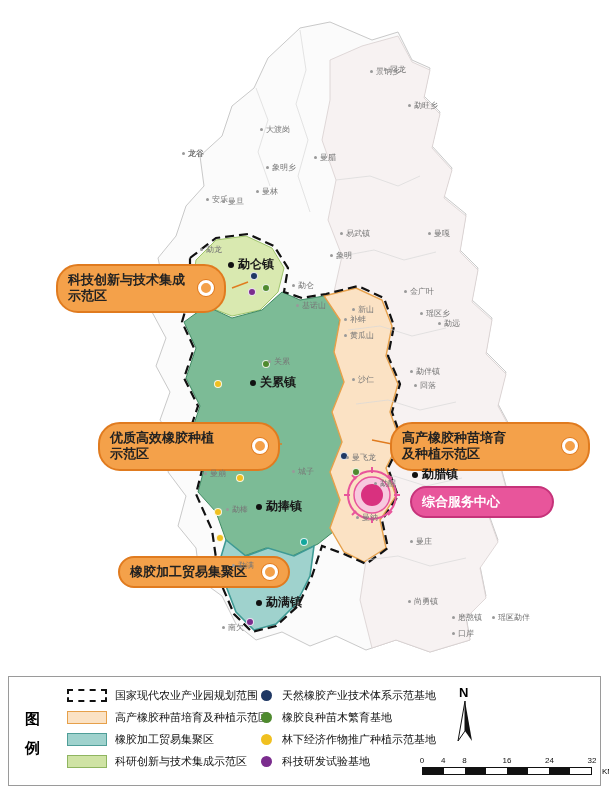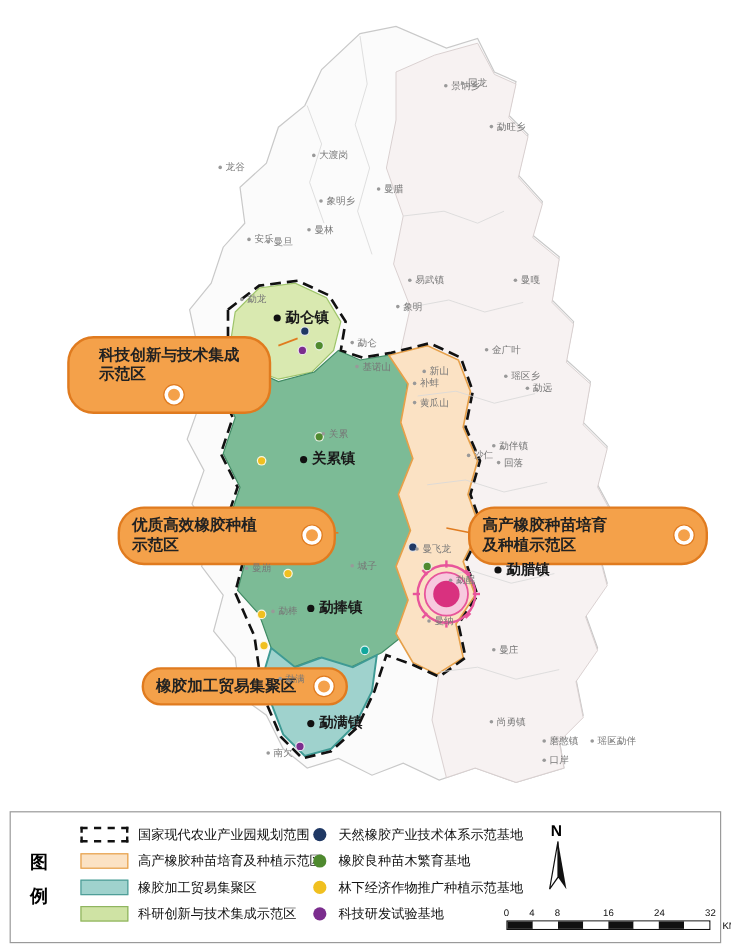--- a/index.html
+++ b/index.html
@@ -186,21 +186,21 @@
   <div class="site s-yellow" style="left:214px;top:380px;"></div>
   <div class="site s-green" style="left:262px;top:360px;"></div>
   <div class="site s-yellow" style="left:236px;top:474px;"></div>
   <div class="site s-yellow" style="left:214px;top:508px;"></div>
   <div class="site s-yellow" style="left:216px;top:534px;"></div>
   <div class="site s-teal" style="left:300px;top:538px;"></div>
   <div class="site s-purple" style="left:246px;top:618px;"></div>
   <div class="site s-navy" style="left:340px;top:452px;"></div>
   <div class="site s-green" style="left:352px;top:468px;"></div>
 
-  <div class="callout c-orange" style="left:56px;top:280px;width:170px;flex-direction:column;">
+  <div class="callout c-orange" style="left:56px;top:264px;width:170px;">
     <span class="txt">科技创新与技术集成
 示范区</span>
     <span class="marker"></span>
   </div>
 
   <div class="callout c-orange" style="left:98px;top:422px;width:182px;">
     <span class="txt">优质高效橡胶种植
 示范区</span>
     <span class="marker"></span>
   </div>
@@ -209,20 +209,23 @@
     <span class="txt">高产橡胶种苗培育
 及种植示范区</span>
     <span class="marker"></span>
   </div>
 
   <div class="callout c-orange" style="left:118px;top:556px;width:172px;">
     <span class="txt">橡胶加工贸易集聚区</span>
     <span class="marker"></span>
   </div>
 
+  <div class="callout c-pink" style="left:410px;top:486px;width:144px;">
+    <span class="txt">综合服务中心</span>
+  </div>
 
   <div class="town" style="left:228px;top:256px;">
     <span class="dot"></span><span class="nm">勐仑镇</span>
   </div>
   <div class="town" style="left:250px;top:374px;">
     <span class="dot"></span><span class="nm">关累镇</span>
   </div>
   <div class="town" style="left:256px;top:498px;">
     <span class="dot"></span><span class="nm">勐捧镇</span>
   </div>
@@ -239,29 +242,29 @@
   <div class="smalltown" style="left:314px;top:152px;"><span class="sdot"></span><span>曼腊</span></div>
   <div class="smalltown" style="left:340px;top:228px;"><span class="sdot"></span><span>易武镇</span></div>
   <div class="smalltown" style="left:420px;top:308px;"><span class="sdot"></span><span>瑶区乡</span></div>
   <div class="smalltown" style="left:410px;top:366px;"><span class="sdot"></span><span>勐伴镇</span></div>
   <div class="smalltown" style="left:292px;top:280px;"><span class="sdot"></span><span>勐仑</span></div>
   <div class="smalltown" style="left:260px;top:124px;"><span class="sdot"></span><span>大渡岗</span></div>
   <div class="smalltown" style="left:296px;top:300px;"><span class="sdot"></span><span>基诺山</span></div>
   <div class="smalltown" style="left:428px;top:228px;text-align:center;"><span class="sdot"></span><span>曼嘎</span></div>
   <div class="smalltown" style="left:374px;top:478px;"><span class="sdot"></span><span>勐醒</span></div>
   <div class="smalltown" style="left:344px;top:314px;text-align:right;"><span class="sdot"></span><span>补蚌</span></div>
-  <div class="smalltown" style="left:352px;top:374px;margin-left:37px;"><span class="sdot"></span><span>沙仁</span></div>
+  <div class="smalltown" style="left:352px;top:374px;"><span class="sdot"></span><span>沙仁</span></div>
   <div class="smalltown" style="left:414px;top:380px;"><span class="sdot"></span><span>回落</span></div>
   <div class="smalltown" style="left:410px;top:536px;"><span class="sdot"></span><span>曼庄</span></div>
   <div class="smalltown" style="left:226px;top:504px;"><span class="sdot"></span><span>勐棒</span></div>
   <div class="smalltown" style="left:232px;top:560px;"><span class="sdot"></span><span>勐满</span></div>
   <div class="smalltown" style="left:408px;top:596px;"><span class="sdot"></span><span>尚勇镇</span></div>
   <div class="smalltown" style="left:452px;top:612px;"><span class="sdot"></span><span>磨憨镇</span></div>
   <div class="smalltown" style="left:268px;top:356px;"><span class="sdot"></span><span>关累</span></div>
-  <div class="smalltown" style="left:182px;top:134px;"><span class="sdot"></span><span>龙谷</span></div>
+  <div class="smalltown" style="left:182px;top:148px;font-weight:bold;"><span class="sdot"></span><span>龙谷</span></div>
   <div class="smalltown" style="left:206px;top:182px;margin-top:12px;"><span class="sdot"></span><span>安乐</span></div>
   <div class="smalltown" style="left:256px;top:186px;"><span class="sdot"></span><span>曼林</span></div>
   <div class="smalltown" style="left:222px;top:196px;"><span class="sdot"></span><span>曼旦</span></div>
   <div class="smalltown" style="left:344px;top:330px;"><span class="sdot"></span><span>黄瓜山</span></div>
   <div class="smalltown" style="left:352px;top:304px;"><span class="sdot"></span><span>新山</span></div>
   <div class="smalltown" style="left:404px;top:286px;"><span class="sdot"></span><span>金广叶</span></div>
   <div class="smalltown" style="left:438px;top:318px;"><span class="sdot"></span><span>勐远</span></div>
   <div class="smalltown" style="left:330px;top:250px;"><span class="sdot"></span><span>象明</span></div>
   <div class="smalltown" style="left:346px;top:452px;"><span class="sdot"></span><span>曼飞龙</span></div>
   <div class="smalltown" style="left:356px;top:512px;"><span class="sdot"></span><span>曼纳</span></div>

